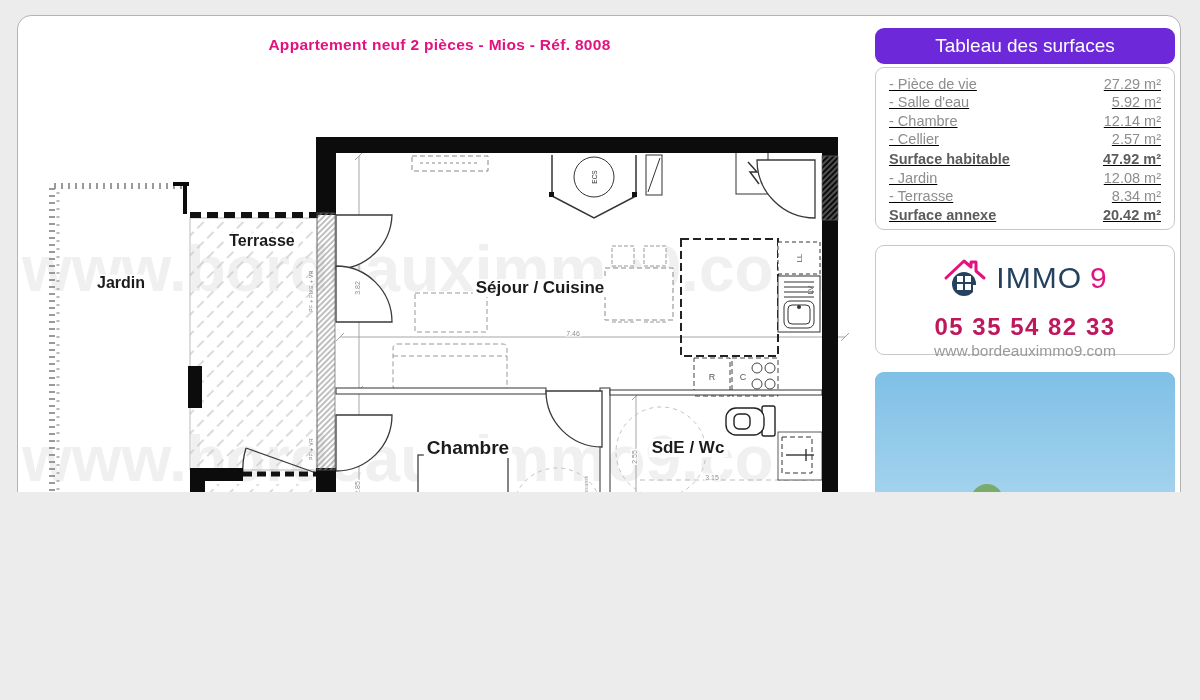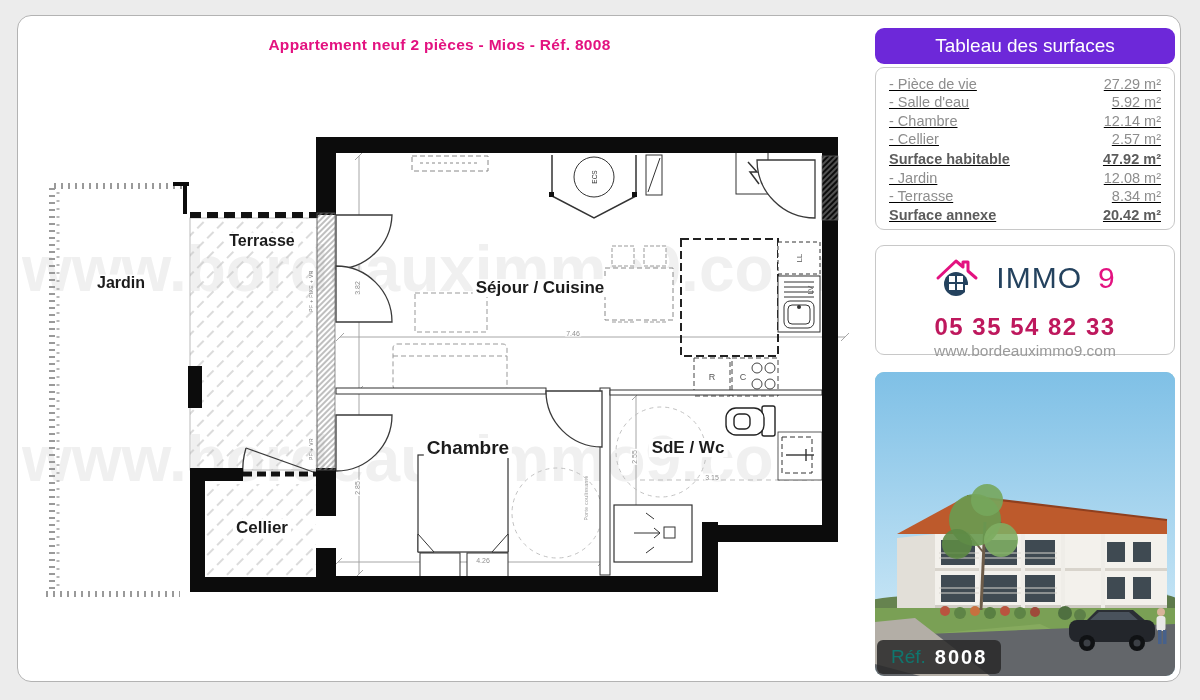--- a/index.html
+++ b/index.html
@@ -1,16 +1,16 @@
 <!DOCTYPE html>
 <html><head>
 <meta charset="utf-8">
 <style>
   html,body{margin:0;padding:0;background:#ececec;}
-  .screen{position:relative;width:1200px;height:700px;background:#ececec;overflow:hidden;
+  .screen{position:relative;width:1200px;height:492px;background:#ececec;overflow:hidden;
           font-family:"Liberation Sans",sans-serif;}
   .card{position:absolute;left:17px;top:15px;width:1164px;height:667px;background:#fff;
         border:1.5px solid #b3b3b3;border-radius:14px;box-sizing:border-box;}
   
   .title{position:absolute;left:17px;top:36px;width:845px;text-align:center;
          color:#e31280;font-size:15.5px;font-weight:bold;letter-spacing:.3px;}
   
   .wm{position:absolute;left:22px;width:845px;overflow:hidden;white-space:nowrap;
       font-size:64px;font-weight:bold;color:#f0f0f0;z-index:1;pointer-events:none;}
   
@@ -28,21 +28,21 @@
   .surf-header{position:absolute;left:875px;top:28px;width:300px;height:36px;background:#6d28d9;
                border-radius:9px;color:#fff;font-size:19px;display:flex;align-items:center;
                justify-content:center;z-index:5;}
   .surf-box{position:absolute;left:875px;top:67px;width:300px;height:163px;border:1.5px solid #c8c8c8;
             border-radius:9px;box-sizing:border-box;padding:7px 13px 0 13px;z-index:5;background:#fff;text-decoration:underline;}
   .surf-row{display:flex;justify-content:space-between;font-size:14.5px;color:#8d8d8d;
             line-height:18.4px;}
   .surf-row.bold{color:#5c5c5c;font-weight:bold;line-height:20px;}
   .logo-box{position:absolute;left:875px;top:245px;width:300px;height:110px;border:1.5px solid #c8c8c8;
             border-radius:9px;box-sizing:border-box;z-index:5;background:#fff;text-align:center;}
-  .logo-row{margin-top:10px;display:flex;align-items:center;justify-content:center;gap:16px;}
+  .logo-row{margin-top:10px;display:flex;align-items:center;justify-content:center;gap:8px;}
   .brand-text{font-size:30px;color:#24425e;letter-spacing:1px;}
   .brand-digit{font-size:30px;color:#e31280;letter-spacing:1px;}
   .phone{margin-top:13px;font-size:24px;font-weight:bold;color:#be185d;letter-spacing:1.5px;}
   .website{margin-top:1px;font-size:15.5px;color:#9a9a9a;}
   .photo-box{position:absolute;left:875px;top:372px;width:300px;height:304px;border-radius:9px;
              overflow:hidden;z-index:5;background:#9cc;}
   .ref-badge{position:absolute;left:877px;top:640px;height:34px;background:rgba(40,40,40,.85);
              border-radius:6px;display:flex;align-items:center;padding:0 14px;gap:9px;z-index:6;}
   .ref-label{color:#0f766e;font-size:19px;}
   .ref-num{color:#fff;font-size:20px;font-weight:bold;letter-spacing:2px;}

